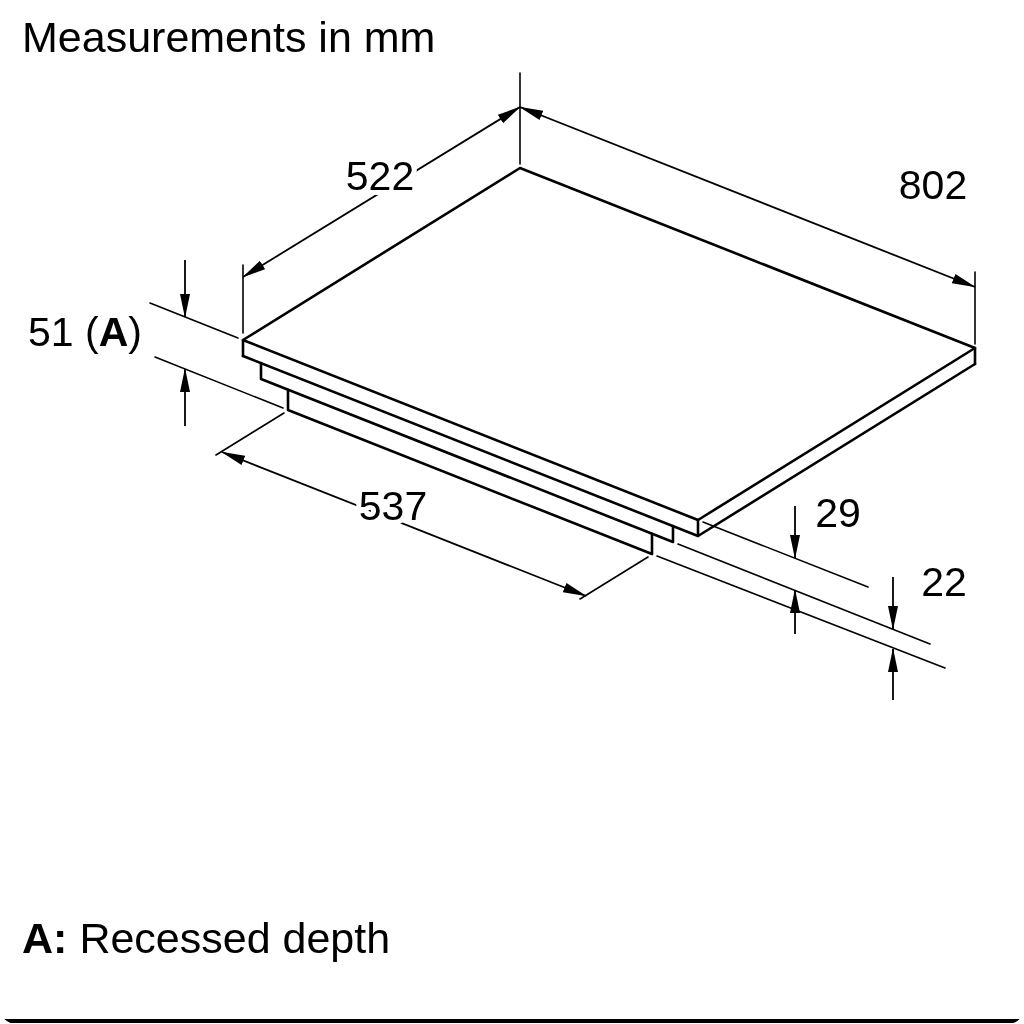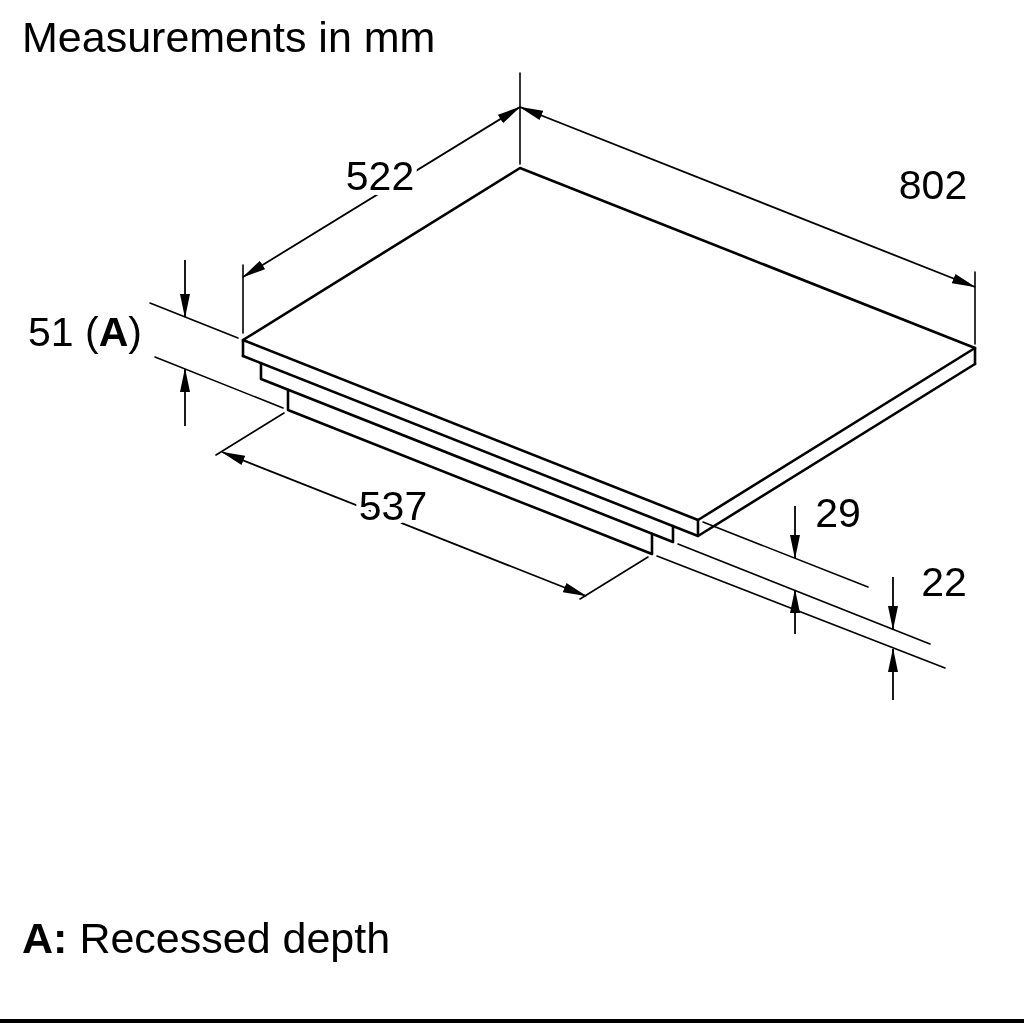--- a/index.html
+++ b/index.html
@@ -2,20 +2,21 @@
 <html><head>
 <meta charset="utf-8">
 <style>
   html,body{margin:0;padding:0;background:#ffffff;}
   .canvas{
     position:relative;
     width:1024px;height:1024px;
     background:#ffffff;
     font-family:"Liberation Sans", sans-serif;
     overflow:hidden;
+    border-radius:16px;
   }
   svg{position:absolute;left:0;top:0;}
   .outline{stroke:#000000;stroke-width:2.6;fill:none;stroke-linecap:round;stroke-linejoin:round;}
   .face{stroke:#000000;stroke-width:2.6;fill:#ffffff;stroke-linejoin:round;}
   .thin{stroke:#000000;stroke-width:1.6;fill:none;stroke-linecap:round;}
   .dim{stroke:#000000;stroke-width:1.8;fill:none;}
   .dim-label{
     font-family:"Liberation Sans", sans-serif;
     font-size:41px;fill:#000000;
     paint-order:stroke;stroke:#ffffff;stroke-width:10px;stroke-linejoin:round;

